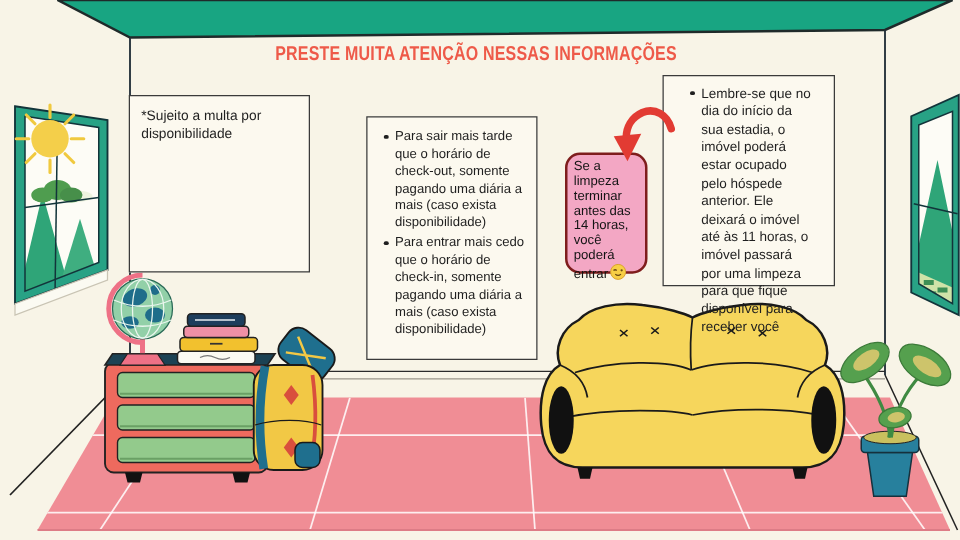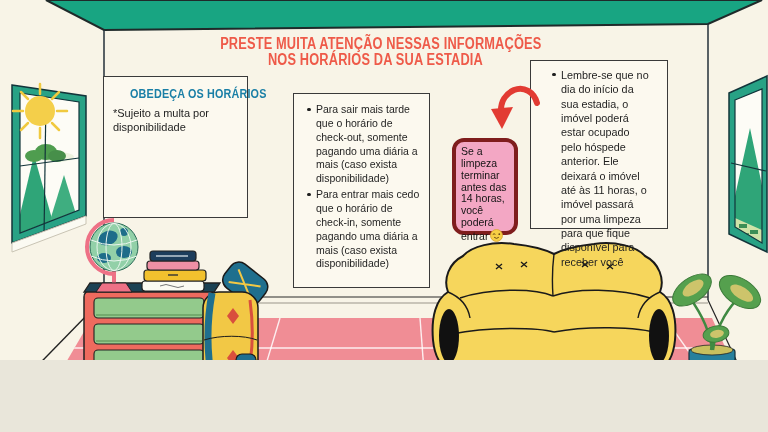--- a/index.html
+++ b/index.html
@@ -1,17 +1,17 @@
 <!DOCTYPE html>
 <html><head>
 <meta charset="utf-8">
 <style>
   html,body{margin:0;padding:0;background:#e9e6da;}
   .stage{
-    position:relative;width:768px;height:360px;overflow:hidden;
+    position:relative;width:768px;height:432px;overflow:hidden;
     background:#f8f4e7;font-family:"Liberation Sans",sans-serif;
   }
   .scene,.overlay{position:absolute;left:0;top:0;width:768px;height:432px;}
   .overlay{pointer-events:none;z-index:3;}
 
   .title{
     position:absolute;left:180px;top:36px;width:390px;text-align:center;z-index:2;
     color:#ee5a49;font-weight:bold;
   }
   .title .tline{line-height:16px;white-space:nowrap;}
@@ -31,22 +31,22 @@
     color:#1a7fa6;font-weight:bold;font-size:13.5px;letter-spacing:.2px;}
 
   ul.blist{margin:0;padding:0 0 0 4px;list-style:none;}
   ul.blist li{position:relative;padding-left:10px;margin:0 0 2px 0;}
   ul.blist li::before{content:"";position:absolute;left:1px;top date:.45em;top:.45em;
     width:3.5px;height:3.5px;border-radius:50%;background:#1f1f1f;}
   .footnote{margin-top:2px;}
 
   .bubble{
     position:absolute;left:452px;top:122px;width:66px;height:97px;z-index:2;
-    background:#f3a7c4;border:4px solid #7f1d1d;border-radius:12px;
-    box-sizing:border-box;padding:4px 5px;font-size:10.5px;line-height:1.13;color:#141414;margin-top:16px;
+    background:#f3a7c4;border:2px solid #7f1d1d;border-radius:12px;
+    box-sizing:border-box;padding:4px 5px;font-size:10.5px;line-height:1.13;color:#141414;
   }
   .bubble .wink{vertical-align:-2px;margin-left:2px;}
 </style>
 </head>
 <body>
 
 <div class="stage">
 
   <svg class="scene" viewBox="0 0 768 432">
     <defs>
@@ -238,27 +238,23 @@
         <g transform="translate(716,334) rotate(-10)">
           <ellipse rx="13" ry="8" fill="#55a04e" stroke="#3c7a39" stroke-width="1"></ellipse>
           <ellipse cx="1" cy="0" rx="7" ry="4" fill="#cdc46b"></ellipse>
         </g>
       </g>
     </g>
   </svg>
 
   <div class="title">
     <div class="tline"><span>PRESTE MUITA ATENÇÃO NESSAS INFORMAÇÕES</span></div>
-    <div class="tline"><span>NOS HORÁRIOS DA SUA ESTADIA</span></div>
   </div>
 
   <div class="box box-schedule">
-    <div class="box-heading">
-      <span>OBEDEÇA OS HORÁRIOS</span>
-    </div>
     <div class="footnote">*Sujeito a multa por disponibilidade</div>
   </div>
 
   <div class="box box-policy">
     <ul class="blist">
       <li><span>Para sair mais tarde que o horário de check-out, somente pagando uma diária a mais (caso exista disponibilidade)</span></li>
       <li><span>Para entrar mais cedo que o horário de check-in, somente pagando uma diária a mais (caso exista disponibilidade)</span></li>
     </ul>
   </div>
 

